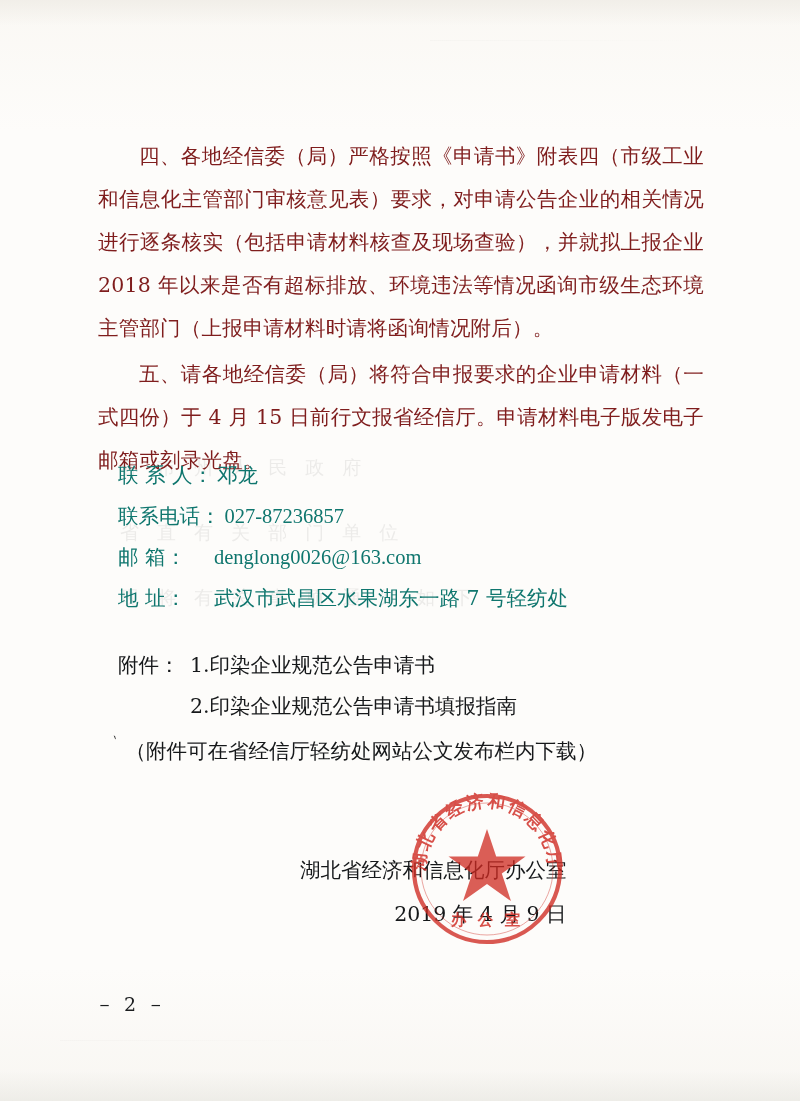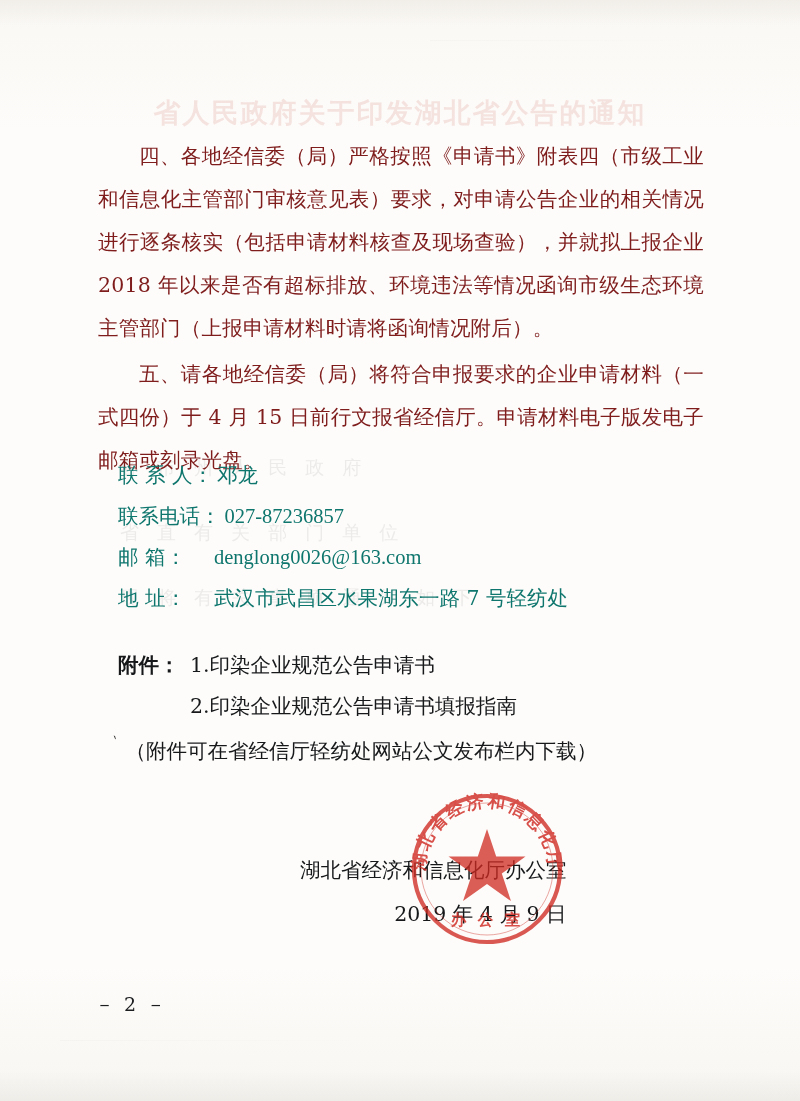--- a/index.html
+++ b/index.html
@@ -99,21 +99,21 @@
 
   .attach-block {
     position: absolute;
     left: 118px;
     top: 645px;
     font-size: 20.5px;
     line-height: 41px;
     color: #16181a;
   }
   .attach-row { white-space: nowrap; }
-  .attach-label { display: inline-block; min-width: 72px; font-weight: bold; }
+  .attach-label { display: inline-block; min-width: 72px; }
   .attach-indent { padding-left: 72px; }
   .attach-note {
     margin-top: 4px;
     white-space: nowrap;
   }
   .attach-note .tick {
     display: inline-block;
     transform: translate(-8px,-10px) rotate(18deg);
     color: #3a3a3a;
     font-size: 15px;
@@ -168,21 +168,20 @@
 <body>
 
 <div class="page"></div>
 <div class="scan-edge-top"></div>
 <div class="scan-edge-bottom"></div>
 <div class="streak s1"></div>
 <div class="streak s2"></div>
 
 <div class="content">
 
-  <div class="ghost-title">省人民政府关于印发湖北省公告的通知</div>
   <div class="ghost-line g1">各 市 州 人 民 政 府</div>
   <div class="ghost-line g2">省 直 有 关 部 门 单 位</div>
   <div class="ghost-line g3">现 将 有 关 事 项 通 知 如 下</div>
 
   <div class="body-text">
     <p class="para">四、各地经信委（局）严格按照《申请书》附表四（市级工业和信息化主管部门审核意见表）要求，对申请公告企业的相关情况进行逐条核实（包括申请材料核查及现场查验），并就拟上报企业 2018 年以来是否有超标排放、环境违法等情况函询市级生态环境主管部门（上报申请材料时请将函询情况附后）。</p>
     <p class="para para2">五、请各地经信委（局）将符合申报要求的企业申请材料（一式四份）于 4 月 15 日前行文报省经信厅。申请材料电子版发电子邮箱或刻录光盘。</p>
   </div>
 
   <div class="contact-block">

